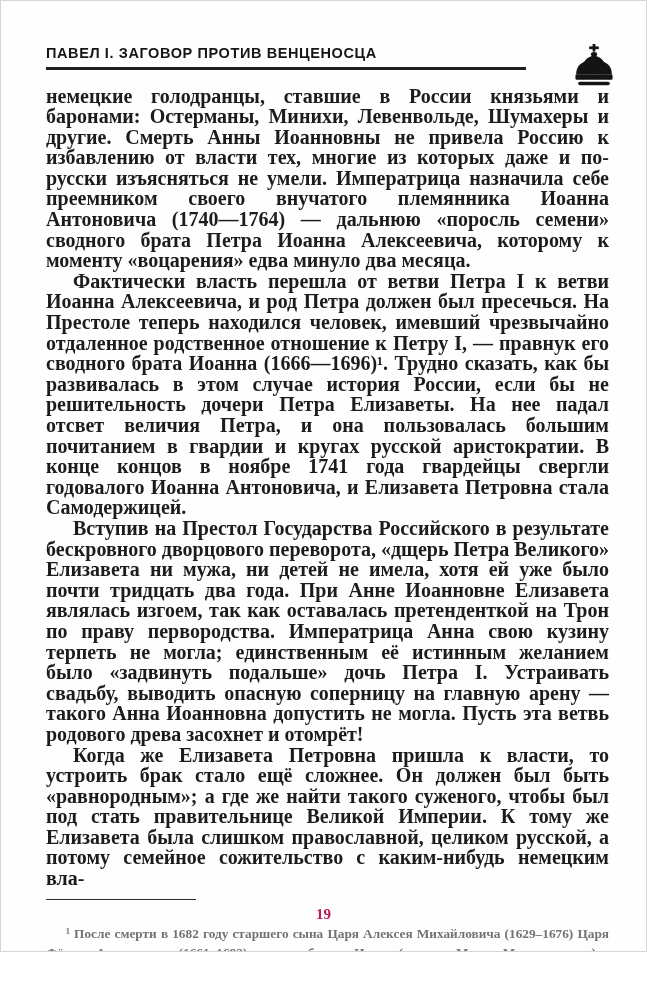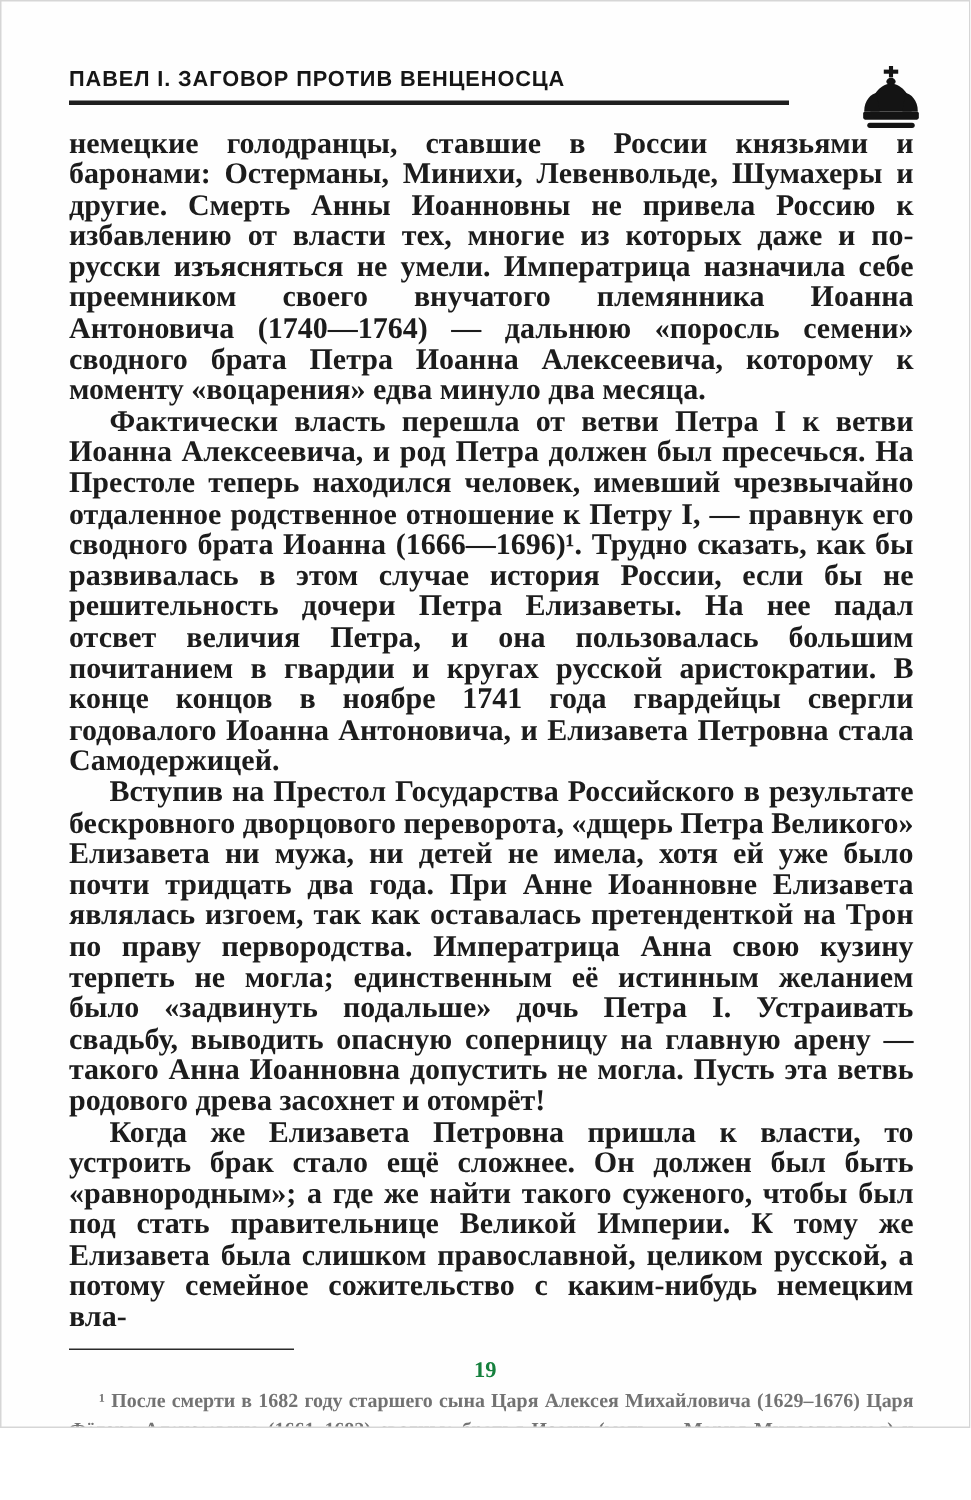--- a/index.html
+++ b/index.html
@@ -81,21 +81,21 @@
     color: #737373;
   }
   .page-number {
     position: absolute;
     bottom: 28px;
     left: 0;
     width: 100%;
     text-align: center;
     font-size: 15px;
     font-weight: bold;
-    color: #15803d;
+    color: #be185d;
   }
 </style>
 </head>
 <body>
 
 <div class="page">
 
   <div class="crown">
     <svg viewBox="0 0 64 64" xmlns="http://www.w3.org/2000/svg">
       <rect x="30" y="0" width="4" height="11"></rect>

